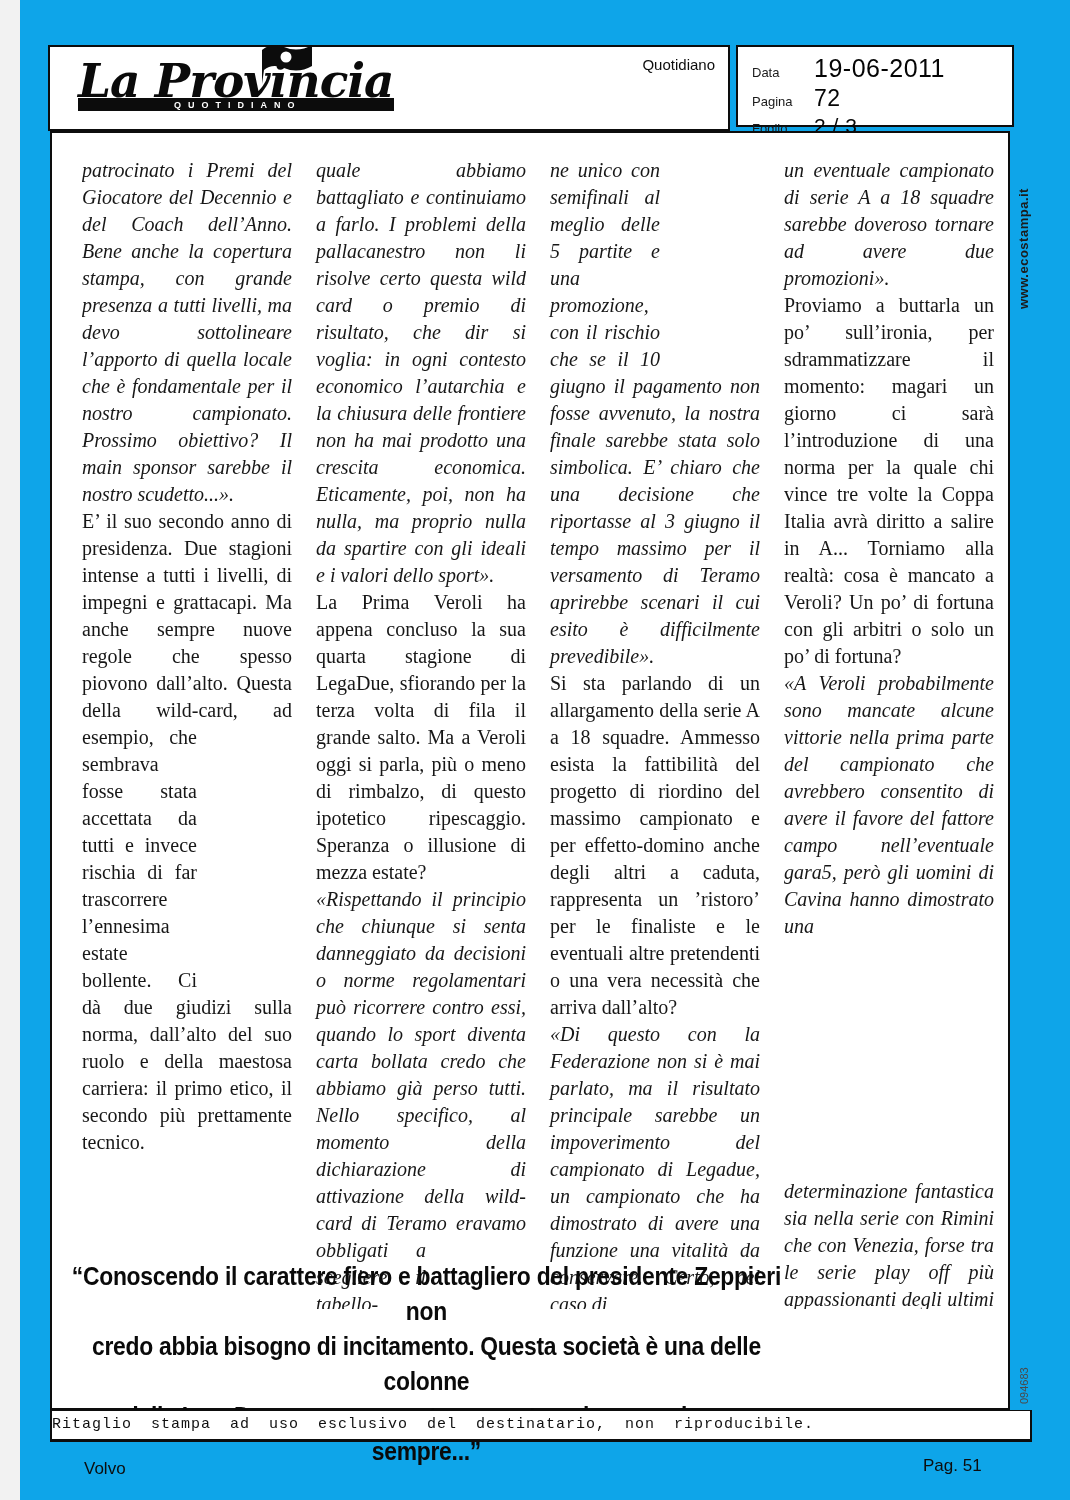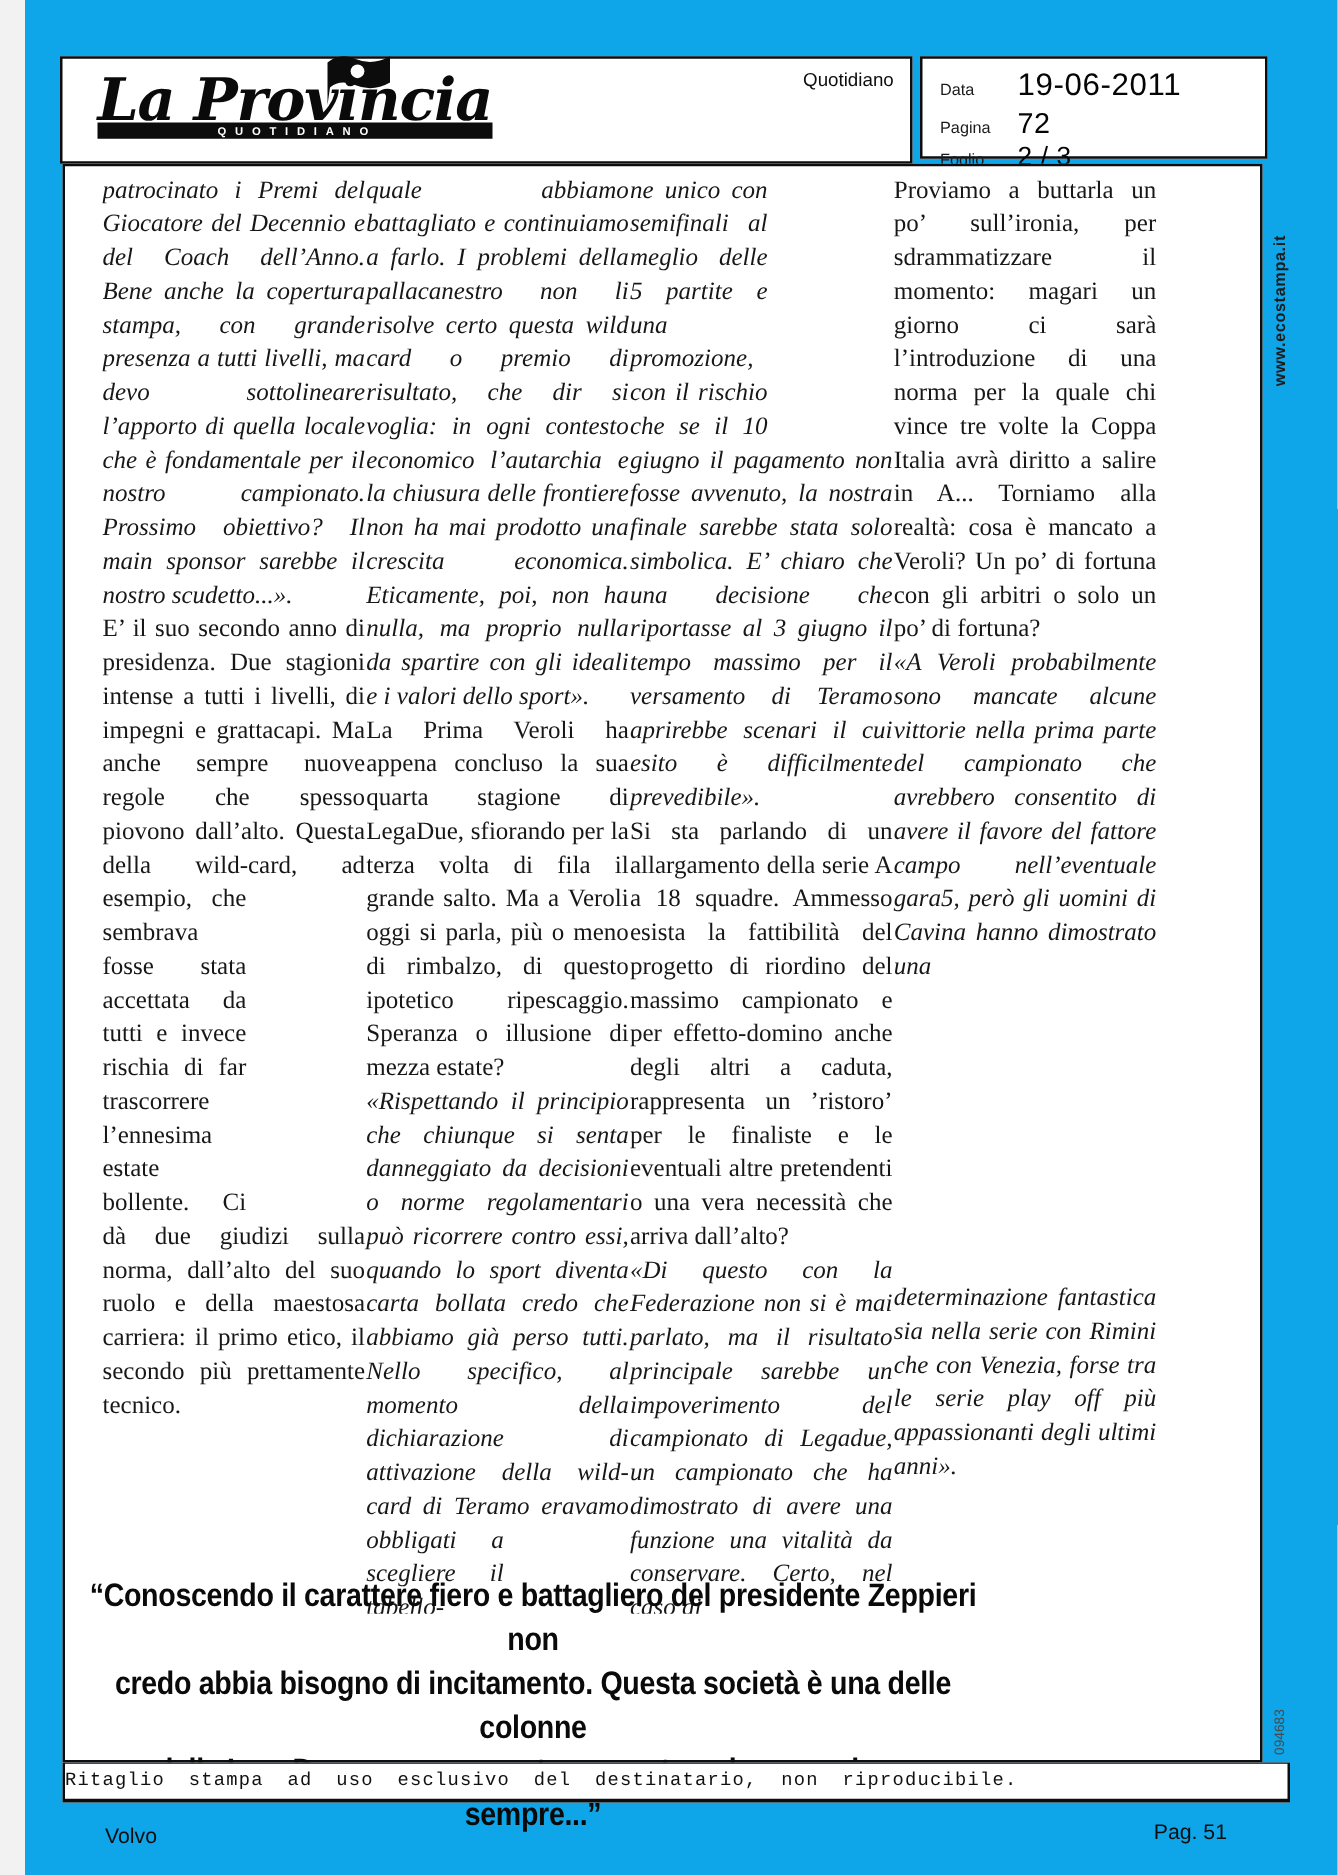--- a/index.html
+++ b/index.html
@@ -19,21 +19,21 @@
         border:2px solid #0d0d0d;background:#fff;padding:7px 12px 0 14px;box-sizing:border-box;}
   .meta-row{display:flex;align-items:baseline;margin-bottom:2px;}
   .meta-label{width:62px;font-size:13px;color:#1a1a1a;}
   .meta-value{color:#050505;letter-spacing:0.5px;}
   .v-date{font-size:25px;}
   .v-page{font-size:23px;}
   .v-sheet{font-size:21px;text-align:center;}
   
   .article-box{position:absolute;left:30px;top:131px;width:960px;height:1279px;
         border:2px solid #0d0d0d;box-sizing:border-box;background:#fff;}
-  .columns{position:absolute;left:30px;top:6px;display:flex;gap:1px;height:1152px;overflow:hidden;}
+  .columns{position:absolute;left:30px;top:24px;display:flex;gap:24px;height:1152px;overflow:hidden;}
   .col{width:210px;}
   .block{margin:0;text-align:justify;font-family:"Liberation Serif",serif;
         font-size:20px;line-height:27px;color:#171717;hyphens:auto;}
   .block.italic{font-style:italic;}
   .cut{float:right;}
   
   .pull-quote{position:absolute;left:18px;top:1126px;width:810px;
         transform:scaleX(0.88);transform-origin:left top;
         font-family:"Liberation Sans",sans-serif;font-weight:bold;font-size:26px;
         line-height:35px;letter-spacing:-0.3px;color:#0a0a0a;text-align:center;}
@@ -99,20 +99,21 @@
           <p class="block italic">quale abbiamo battagliato e continuiamo a farlo. I problemi della pallacanestro non li risolve certo questa wild card o premio di risultato, che dir si voglia: in ogni contesto economico l’autarchia e la chiusura delle frontiere non ha mai prodotto una crescita economica. Eticamente, poi, non ha nulla, ma proprio nulla da spartire con gli ideali e i valori dello sport».</p>
           <p class="block roman">La Prima Veroli ha appena concluso la sua quarta stagione di LegaDue, sfiorando per la terza volta di fila il grande salto. Ma a Veroli oggi si parla, più o meno di rimbalzo, di questo ipotetico ripescaggio. Speranza o illusione di mezza estate?</p>
           <p class="block italic">«Rispettando il principio che chiunque si senta danneggiato da decisioni o norme regolamentari può ricorrere contro essi, quando lo sport diventa carta bollata credo che abbiamo già perso tutti. Nello specifico, al momento della dichiarazione di attivazione della wild-card di Teramo eravamo obbligati <span class="cut" style="width: 100px; height: 55px;"></span>a scegliere il tabello-</p>
         </div>
         <div class="col">
           <p class="block italic"><span class="cut" style="width: 100px; height: 192px;"></span>ne unico con semifinali al meglio delle 5 partite e una promozione, con il rischio che se il 10 giugno il pagamento non fosse avvenuto, la nostra finale sarebbe stata solo simbolica. E’ chiaro che una decisione che riportasse al 3 giugno il tempo massimo per il versamento di Teramo aprirebbe scenari il cui esito è difficilmente prevedibile».</p>
           <p class="block roman">Si sta parlando di un allargamento della serie A a 18 squadre. Ammesso esista la fattibilità del progetto di riordino del massimo campionato e per effetto-domino anche degli altri a caduta, rappresenta un ’ristoro’ per le finaliste e le eventuali altre pretendenti o una vera necessità che arriva dall’alto?</p>
           <p class="block italic">«Di questo con la Federazione non si è mai parlato, ma il risultato principale sarebbe un impoverimento del campionato di Legadue, un campionato che ha dimostrato di avere una funzione una vitalità da conservare. Certo, nel caso di</p>
         </div>
         <div class="col">
+          <p class="block italic">un eventuale campionato di serie A a 18 squadre sarebbe doveroso tornare ad avere due promozioni».</p>
           <p class="block roman">Proviamo a buttarla un po’ sull’ironia, per sdrammatizzare il momento: magari un giorno ci sarà l’introduzione di una norma per la quale chi vince tre volte la Coppa Italia avrà diritto a salire in A... Torniamo alla realtà: cosa è mancato a Veroli? Un po’ di fortuna con gli arbitri o solo un po’ di fortuna?</p>
           <p class="block italic">«A Veroli probabilmente sono mancate alcune vittorie nella prima parte del campionato che avrebbero consentito di avere il favore del fattore campo nell’eventuale gara5, però gli uomini di Cavina hanno dimostrato una <span class="cut" style="width: 95px; height: 265px;"></span>determinazione fantastica sia nella serie con Rimini che con Venezia, forse tra le serie play off più appassionanti degli ultimi anni».</p>
         </div>
       </div>
     <div class="pull-quote">
         <div class="pq-line">“Conoscendo il carattere fiero e battagliero del presidente Zeppieri non</div>
         <div class="pq-line">credo abbia bisogno di incitamento. Questa società è una delle colonne</div>
         <div class="pq-line">della LegaDue, non per questo posso tenerla con noi per sempre...”</div>
       </div>
   </div>

